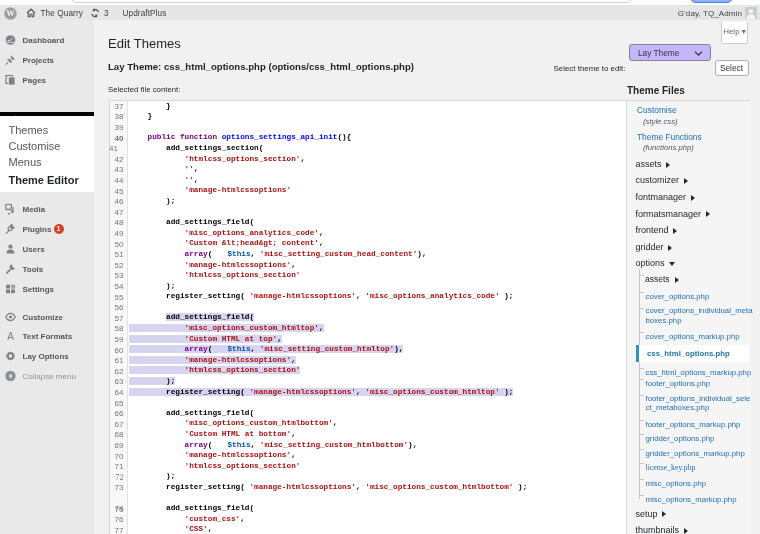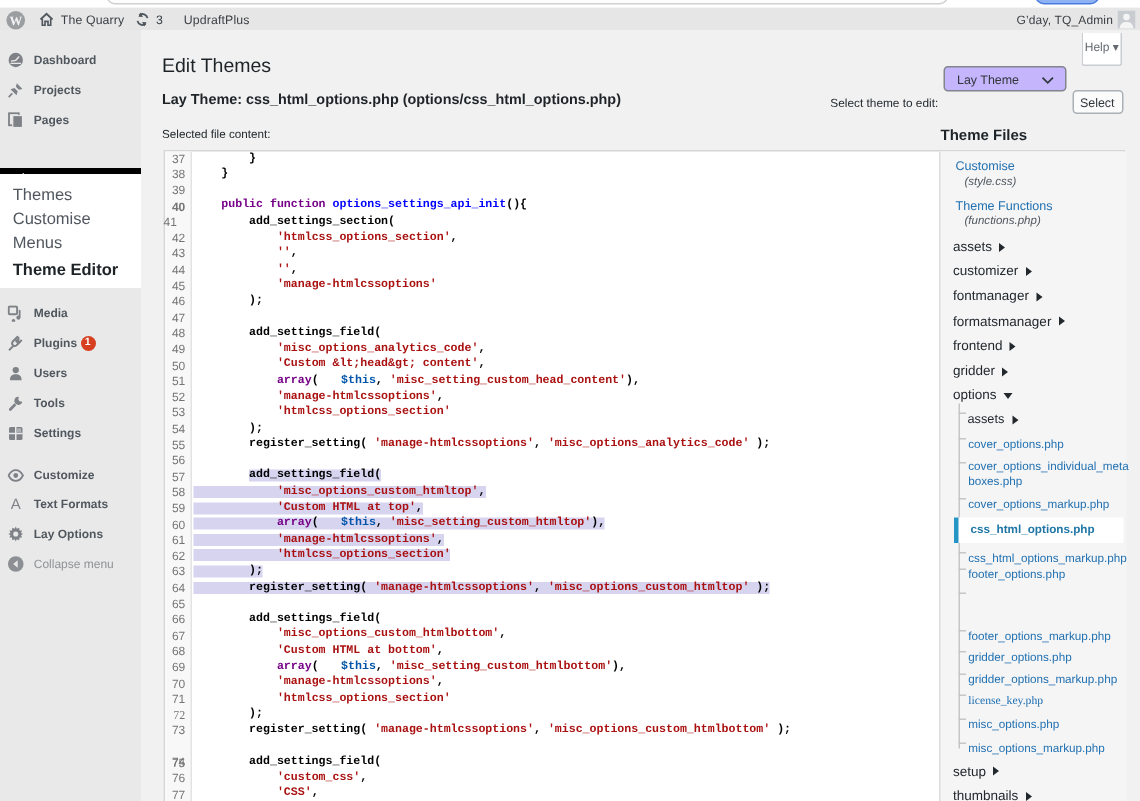--- a/index.html
+++ b/index.html
@@ -321,20 +321,21 @@
         <div class="fitem fdir" style="left:8.4px;top:112.5px;">formatsmanager<span class="arr"></span></div>
         <div class="fitem fdir" style="left:8.4px;top:129px;">frontend<span class="arr"></span></div>
         <div class="fitem fdir" style="left:8.4px;top:146px;">gridder<span class="arr"></span></div>
         <div class="fitem fdir" style="left:8.4px;top:162px;">options<span class="arrd"></span></div>
         <div class="fitem fdir" style="left:18px;top:178px;font-size:8.5px;">assets<span class="arr"></span></div>
         <div class="fitem flink" style="left:18.5px;top:194.5px;">cover_options.php</div>
         <div class="fitem flink wrap2" style="left:18.5px;top:215.2px;">cover_options_individual_meta<br>boxes.php</div>
         <div class="fitem flink" style="left:18.5px;top:234.5px;">cover_options_markup.php</div>
         <div class="fitem flink" style="left:18.5px;top:271px;">css_html_options_markup.php</div>
         <div class="fitem flink" style="left:18.5px;top:282px;">footer_options.php</div>
+        <div class="fitem flink wrap2" style="left:18.5px;top:302.5px;">footer_options_individual_sele<br>ct_metaboxes.php</div>
         <div class="fitem flink" style="left:18.5px;top:322.5px;">footer_options_markup.php</div>
         <div class="fitem flink" style="left:18.5px;top:337px;">gridder_options.php</div>
         <div class="fitem flink" style="left:18.5px;top:352px;">gridder_options_markup.php</div>
         <div class="fitem flink" style="left:18.5px;top:366px;font-family:Liberation Serif, serif;">license_key.php</div>
         <div class="fitem flink" style="left:18.5px;top:381.5px;">misc_options.php</div>
         <div class="fitem flink" style="left:18.5px;top:398px;">misc_options_markup.php</div>
         <div class="fitem fdir" style="left:8.4px;top:412.5px;">setup<span class="arr"></span></div>
         <div class="fitem fdir" style="left:8.4px;top:429px;">thumbnails<span class="arr"></span></div>
         <div class="tick" style="top:174px;"></div>
         <div class="tick" style="top:190.5px;"></div>

